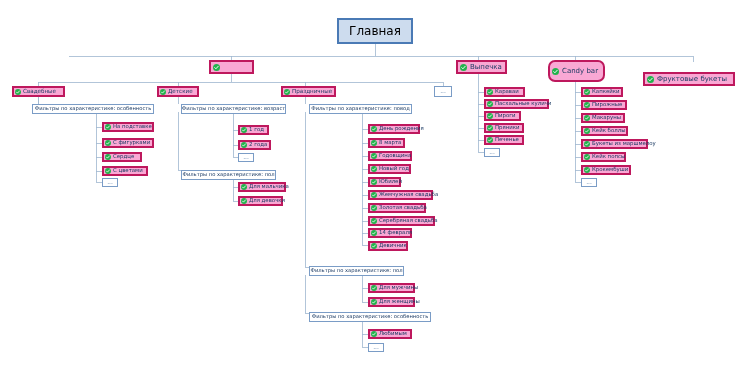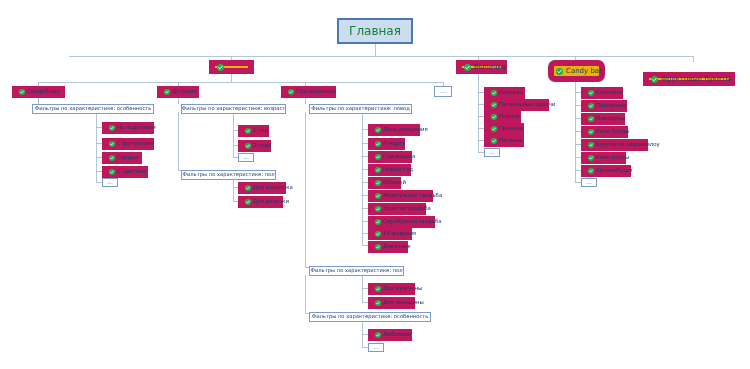--- a/index.html
+++ b/index.html
@@ -9,35 +9,35 @@
     font-family:"DejaVu Sans","Liberation Sans",sans-serif;
     overflow:hidden;
     position:relative;
   }
   #canvas{position:absolute;left:0;top:0;width:750px;height:369px;}
   svg.links{position:absolute;left:0;top:0;width:750px;height:369px;pointer-events:none;}
 
   .node{
     position:absolute;
     box-sizing:border-box;
-    background:#eab308;
-    border:6px solid #be185d;
+    background:#f9a8d4;
+    border:2px solid #be185d;
     color:#1b3a63;
     display:flex;
     align-items:center;
     white-space:nowrap;
     line-height:1;
   }
   
   .n-root{
     background:#cddcee;
     border:2px solid #4a7ab5;
     font-size:12px;
     justify-content:center;
-    color:#15803d;
+    color:#000000;
   }
   
   .n-filter{
     background:#ffffff;
     border:1px solid #7a9cc6;
     font-size:5.2px;
     color:#1b3a63;
     justify-content:center;
     padding:0 2px;
   }

